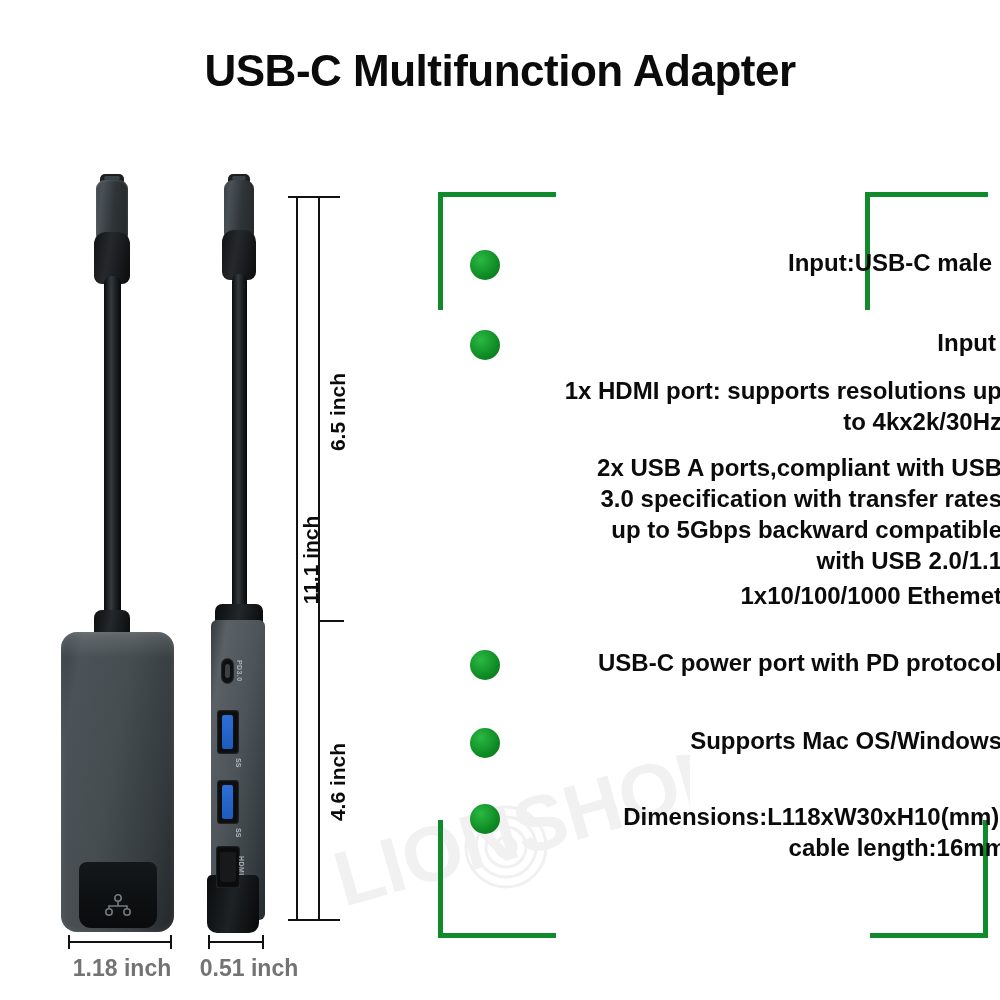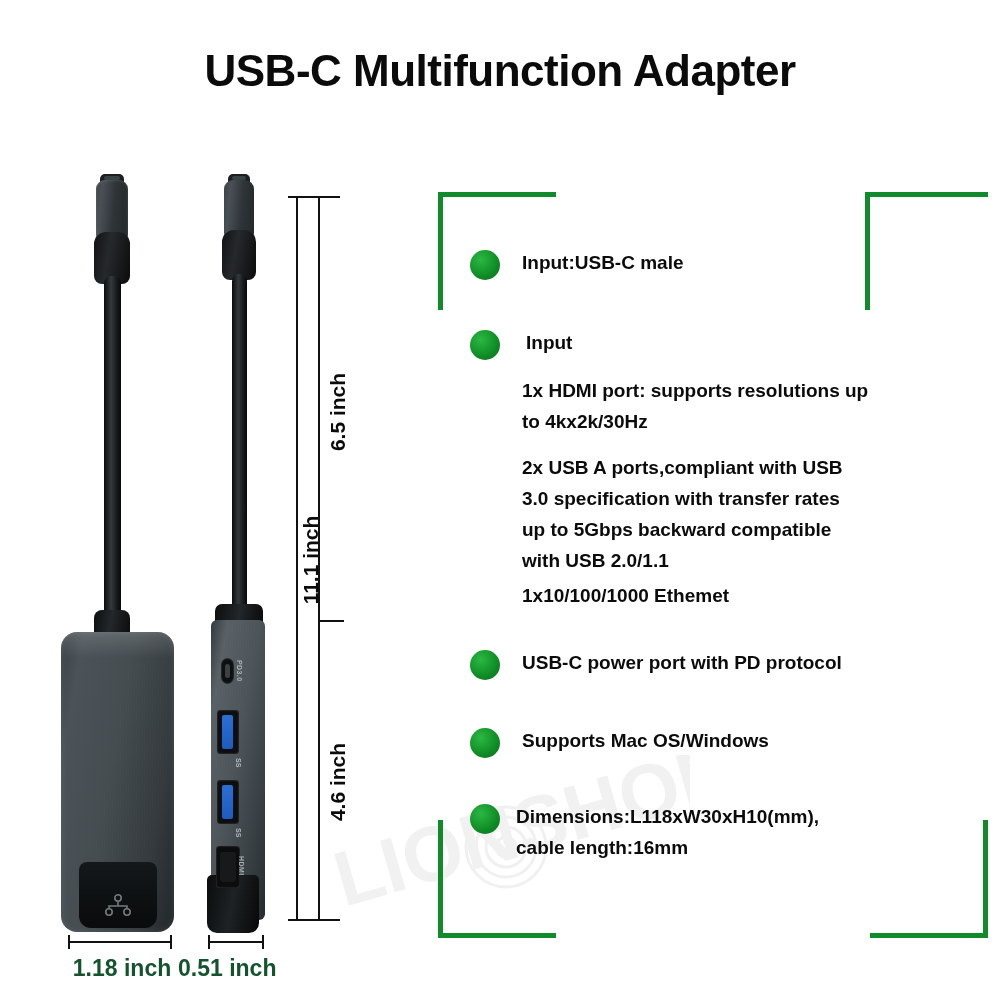--- a/index.html
+++ b/index.html
@@ -182,39 +182,40 @@
   .hline{height:2px;}
   .dimlabel{
     position:absolute;
     font-size:21px;font-weight:bold;color:#0b0b0b;
     white-space:nowrap;
     transform-origin:center center;
     transform:rotate(-90deg);
   }
   .widthlabel{
     position:absolute;
-    font-size:23px;font-weight:bold;color:#14532d;
+    font-size:23px;font-weight:bold;color:#737373;
     white-space:nowrap;
   }
 
   
   .corner{position:absolute;}
   .corner i{position:absolute;display:block;background:var(--g,#118A2B);}
 
   
   #spec{position:absolute;left:432px;top:190px;width:560px;height:740px;}
   .bullet{
     position:absolute;width:30px;height:30px;border-radius:50%;
     background:radial-gradient(circle at 36% 32%,#2bb843,#0e8a24 62%,#0a6f1d 100%);
   }
   .spectext{
     position:absolute;
-    font-size:19px;font-weight:bold;color:#0b0b0b;
+    font-size:24px;font-weight:bold;color:#0b0b0b;
     line-height:31px;
     white-space:pre-line;
+    text-align:right;
   }
 </style>
 </head>
 <body>
 
 <div id="stage">
 
   <div class="title">USB-C Multifunction Adapter</div>
 
   <div class="watermark">
@@ -284,21 +285,21 @@
   <div class="dimlabel" style="left:288px;top:770px;width:100px;text-align:center;">4.6 inch</div>
 
   <div class="dimline hline" style="left:68px;top:941px;width:104px;"></div>
   <div class="dimline vline" style="left:68px;top:935px;height:14px;"></div>
   <div class="dimline vline" style="left:170px;top:935px;height:14px;"></div>
   <div class="widthlabel" style="left:62px;top:955px;width:120px;text-align:center;">1.18 inch</div>
 
   <div class="dimline hline" style="left:208px;top:941px;width:56px;"></div>
   <div class="dimline vline" style="left:208px;top:935px;height:14px;"></div>
   <div class="dimline vline" style="left:262px;top:935px;height:14px;"></div>
-  <div class="widthlabel" style="left:178px;top:955px;width:118px;text-align:left;">0.51 inch</div>
+  <div class="widthlabel" style="left:190px;top:955px;width:118px;text-align:center;">0.51 inch</div>
 
   <div class="corner" style="left: 438px; top: 192px; --g: #118A2B;">
     <i style="left:0;top:0;width:5px;height:118px;"></i>
     <i style="left:0;top:0;width:118px;height:5px;"></i>
   </div>
   <div class="corner" style="left: 870px; top: 192px; --g: #118A2B;">
     <i style="right:0;top:0;width:5px;height:118px;position:absolute;"></i>
     <i style="left:0;top:0;width:118px;height:5px;"></i>
   </div>
   <div class="corner" style="left: 438px; top: 820px; --g: #118A2B;">

